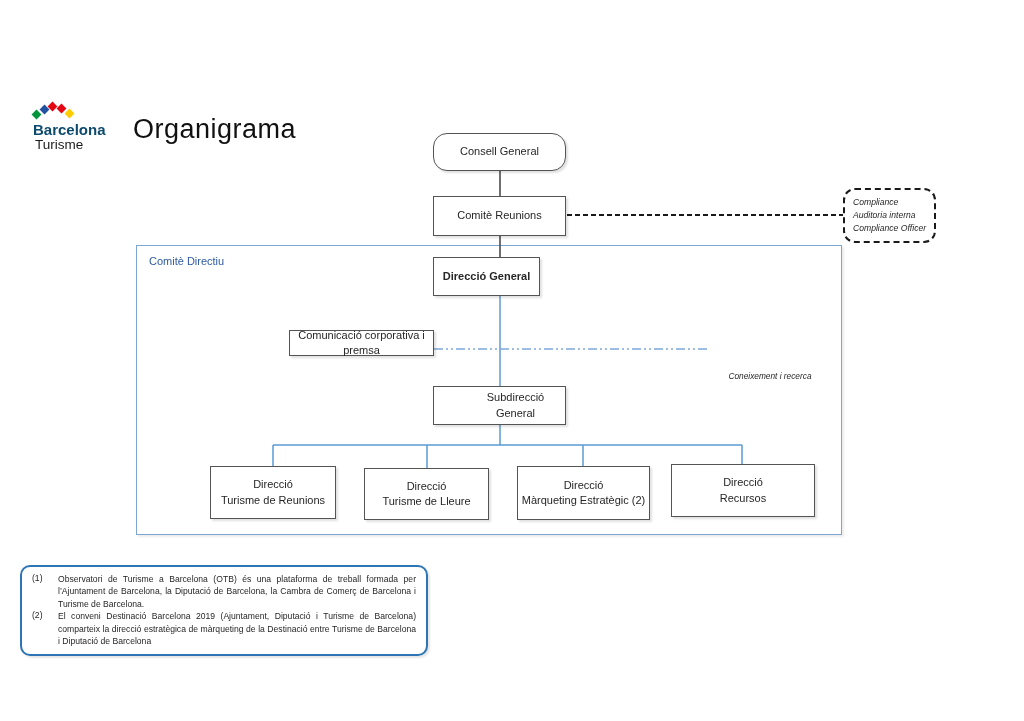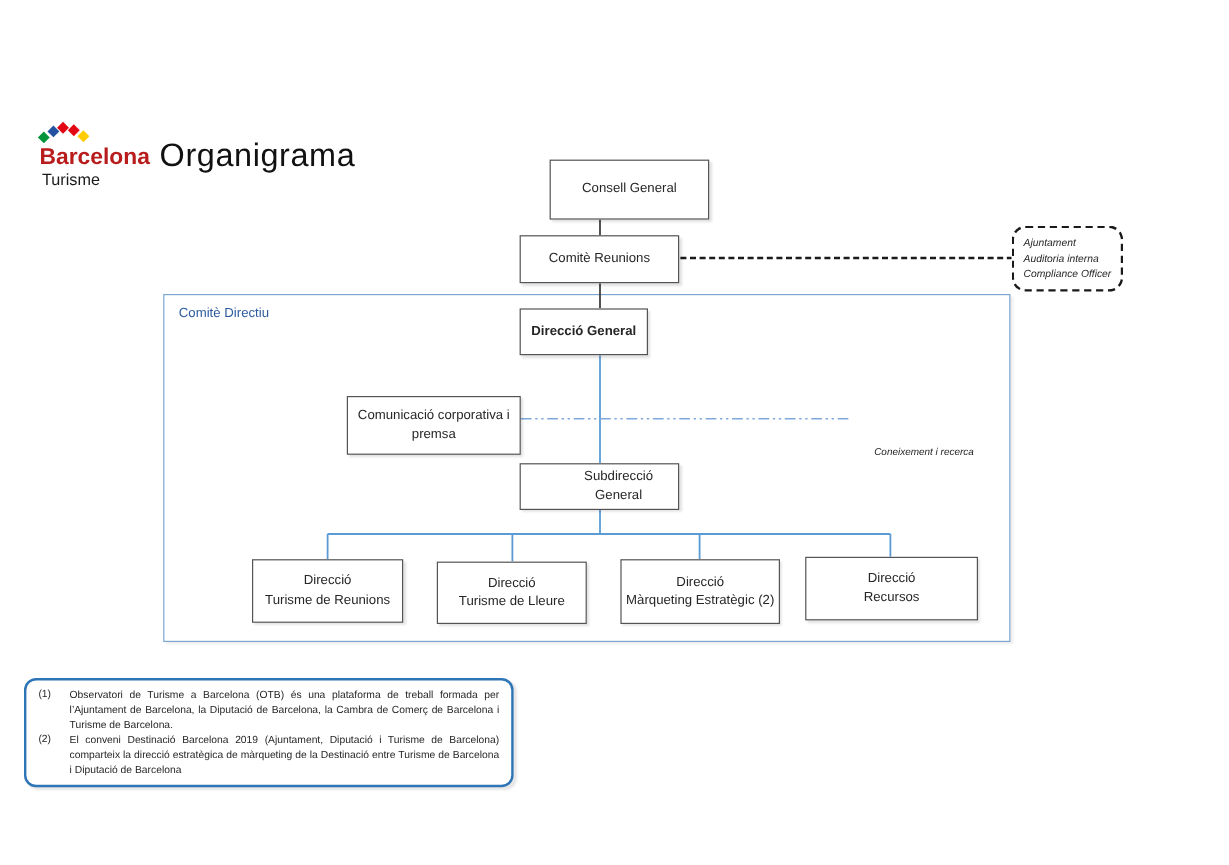--- a/index.html
+++ b/index.html
@@ -16,21 +16,21 @@
 
   
   #logo { position: absolute; left: 33px; top: 103px; }
   #logo .diamonds { position: relative; width: 46px; height: 16px; }
   #logo .diamonds span { position: absolute; width: 7px; height: 7px; transform: rotate(45deg); }
   #logo .d1 { left: 0px;  top: 8px; background: #00953B; }
   #logo .d2 { left: 8px;  top: 3px; background: #2353A0; }
   #logo .d3 { left: 16px; top: 0px; background: #E30613; }
   #logo .d4 { left: 25px; top: 2px; background: #E30613; }
   #logo .d5 { left: 33px; top: 7px; background: #FFCC00; }
-  #logo .brand { font-size: 19px; font-weight: bold; color: #b91c1c; margin-top: 2px; letter-spacing: 0; text-align: right; }
+  #logo .brand { font-size: 15px; font-weight: bold; color: #0c4a6e; margin-top: 2px; letter-spacing: 0; text-align: right; }
   #logo .sub   { font-size: 13.5px; color: #1a1a1a; margin-top: -1px; margin-left: 2px; }
 
   
   #page-title {
     position: absolute; left: 133px; top: 114px;
     font-size: 27px; color: #111; font-weight: 400; letter-spacing: 0.5px;
   }
 
   
   .box {
@@ -39,24 +39,24 @@
     border: 1.5px solid #545454;
     box-shadow: 2px 2px 2px rgba(0,0,0,0.12);
     display: flex; align-items: center; justify-content: center;
     text-align: center;
     font-size: 11px; line-height: 1.4;
     white-space: pre-line;
     color: #262626;
     z-index: 3;
   }
 
-  #box-consell      { left: 458px; top: 133px; width: 133px; height: 50px; }
+  #box-consell      { left: 433px; top: 133px; width: 133px; height: 38px; border-radius: 14px; }
   #box-executiu     { left: 433px; top: 196px; width: 133px; height: 40px; }
   #box-dirgeneral   { left: 433px; top: 257px; width: 107px; height: 39px; font-weight: bold; }
-  #box-comunicacio  { left: 289px; top: 330px; width: 145px; height: 49px; }
+  #box-comunicacio  { left: 289px; top: 330px; width: 145px; height: 26px; }
   #box-coordinacio  { left: 708px; top: 328px; width: 124px; height: 40px; }
   #box-subdireccio  { left: 433px; top: 386px; width: 133px; height: 39px; padding-left: 32px; }
   #box-reunions     { left: 210px; top: 466px; width: 126px; height: 53px; }
   #box-lleure       { left: 364px; top: 468px; width: 125px; height: 52px; }
   #box-marqueting   { left: 517px; top: 466px; width: 133px; height: 54px; }
   #box-recursos     { left: 671px; top: 464px; width: 144px; height: 53px; }
 
   
   #box-secretaria {
     position: absolute; left: 843px; top: 188px; width: 93px; height: 55px;
@@ -123,21 +123,21 @@
     <line x1="500" y1="236" x2="500" y2="257" stroke="#404040" stroke-width="1.5"></line>
     <line x1="500" y1="296" x2="500" y2="386" stroke="#5B9BD5" stroke-width="1.5"></line>
     <line x1="434" y1="349" x2="708" y2="349" stroke="#7FA8DC" stroke-width="1.3" stroke-dasharray="9 3 2 3 2 3"></line>
     <path d="M500,425 L500,445 M273,445 L742,445 M273,445 L273,466 M427,445 L427,468 M583,445 L583,466 M742,445 L742,464" stroke="#5B9BD5" stroke-width="1.5" fill="none"></path>
   </svg>
 
   <div class="box" id="box-consell">Consell General</div>
   <div class="box" id="box-executiu">Comitè Reunions</div>
 
   <div id="box-secretaria">
-    <div>Ajuntament</div>
+    <div>Compliance</div>
     <div>Auditoria interna</div>
     <div>Compliance Officer</div>
   </div>
 
   <div id="directiu-frame"></div>
   <div id="directiu-label">Comitè Directiu</div>
 
   <div class="box" id="box-dirgeneral">Direcció General</div>
   <div class="box" id="box-comunicacio">Comunicació corporativa i
 premsa</div>

